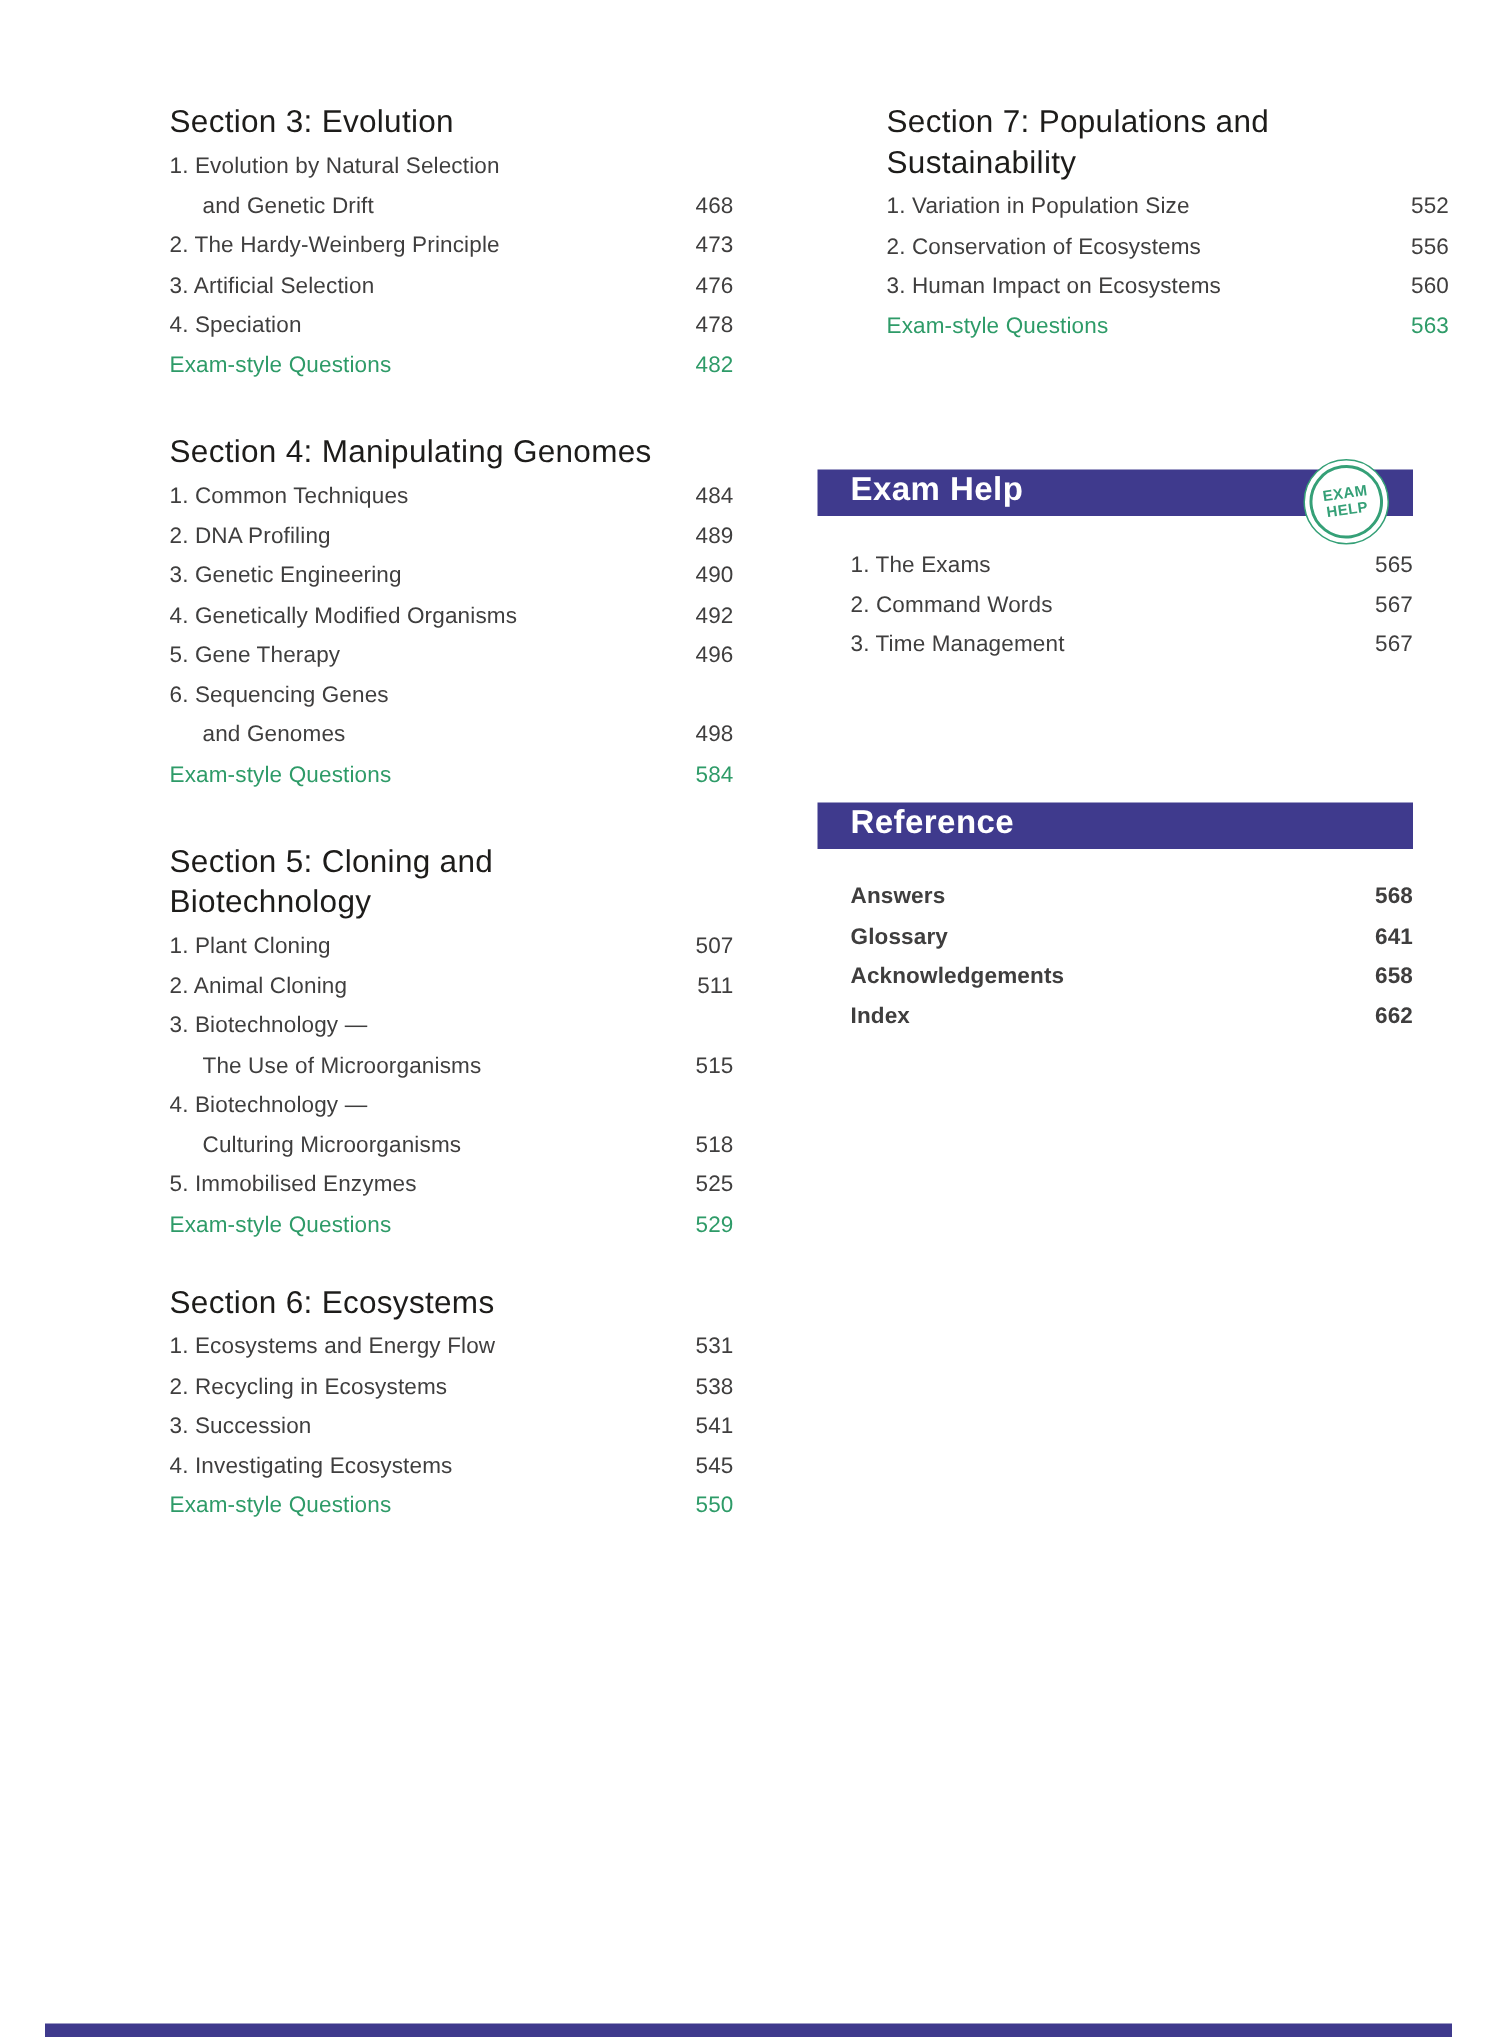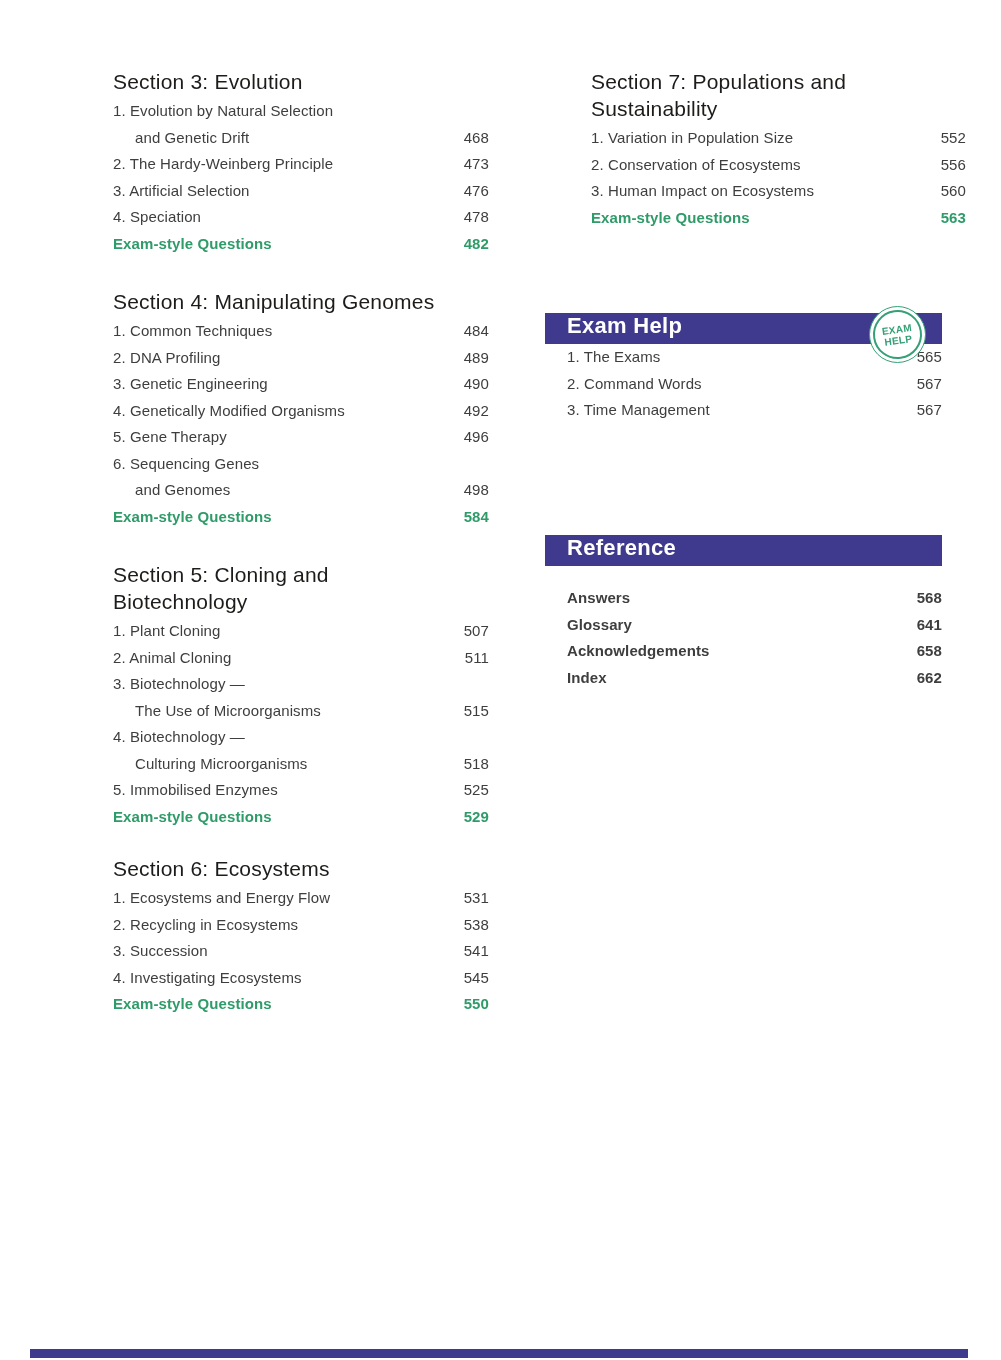--- a/index.html
+++ b/index.html
@@ -18,30 +18,30 @@
     margin-bottom:3px; white-space:pre-line;
   }
   .rows { }
   .row {
     display:flex; align-items:flex-end;
     font-size:15px; line-height:26.5px;
     color:#3f3e3e; letter-spacing:0.1px;
   }
   .row-label { flex:1; padding-left:22px; text-indent:-22px; white-space:pre-line; }
   .row-page { margin-left:10px; text-align:right; }
-  .row.exam { color:#2e9b68; font-weight:bold;justify-content:center; }
+  .row.exam { color:#2e9b68; font-weight:normal;justify-content:center; }
   
   .panel { position:absolute; left:545px; width:397px; }
   .banner {
     position:relative; height:31px; background:#3f3a8d;
     display:flex; align-items:flex-start; padding-left:22px;
     color:#ffffff; font-weight:bold; font-size:22px; letter-spacing:0.3px;
   }
   .panel .rows { margin-left:22px; }
-  .panel-exam .rows { }
+  .panel-exam .rows { margin-top:20px; }
   .panel-ref  .rows { margin-top:19px;font-weight:bold; }
   
   .badge {
     position:absolute; right:16px; top:-7px;
     width:57px; height:57px; border-radius:50%;
     background:#ffffff; border:1.5px solid #35a077; z-index:2;
   }
   .badge-inner {
     position:absolute; inset:3px; border:2px solid #35a077; border-radius:50%;
     display:flex; align-items:center; justify-content:center; text-align:center;

